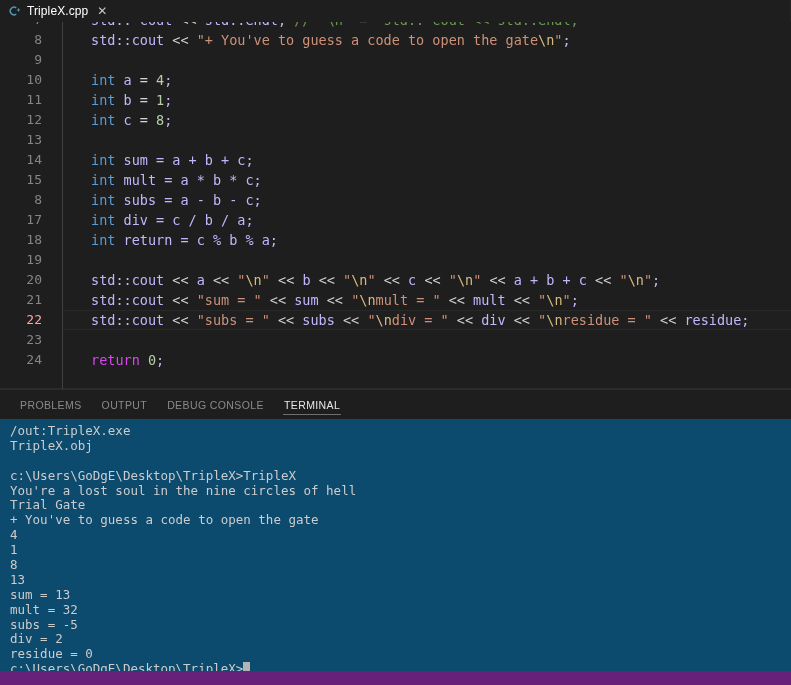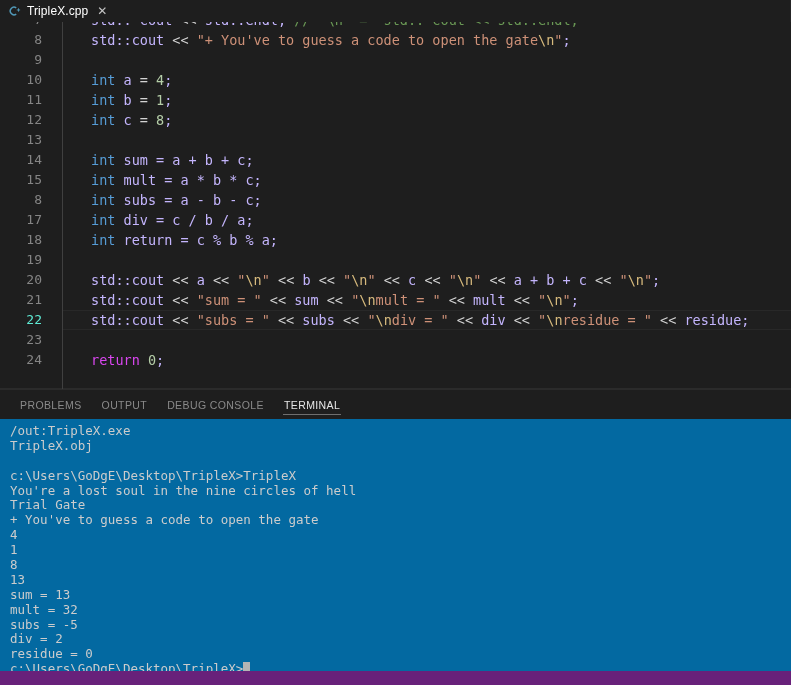--- a/index.html
+++ b/index.html
@@ -98,21 +98,21 @@
   .gutter {
     width: 62px;
     min-width: 62px;
     text-align: right;
     padding-right: 20px;
     color: #858585;
     font-size: 13px;
     font-family: "DejaVu Sans Mono", monospace;
     user-select: none;
   }
-  .code-row.active .gutter { color: #5eead4; }
+  .code-row.active .gutter { color: #fca5a5; }
   .code-text {
     flex: 1;
     padding-left: 29px;
     color: #d4d4d4;
     position: relative;
     z-index: 2;
   }
   .indent-guide {
     position: absolute;
     left: 62px;
@@ -135,21 +135,21 @@
   .editor-bottom-border {
     position: absolute;
     bottom: 0; left: 0; right: 0;
     height: 1px;
     background: #2b2b2b;
   }
 
   
   .panel {
     flex: 1;
-    background: #0369a1;
+    background: #0c4a6e;
     display: flex;
     flex-direction: column;
     overflow: hidden;
     border-top: 1px solid #2b2b2b;
   }
   .panel-tabs {
     height: 29px;
     min-height: 29px;
     display: flex;
     align-items: center;

